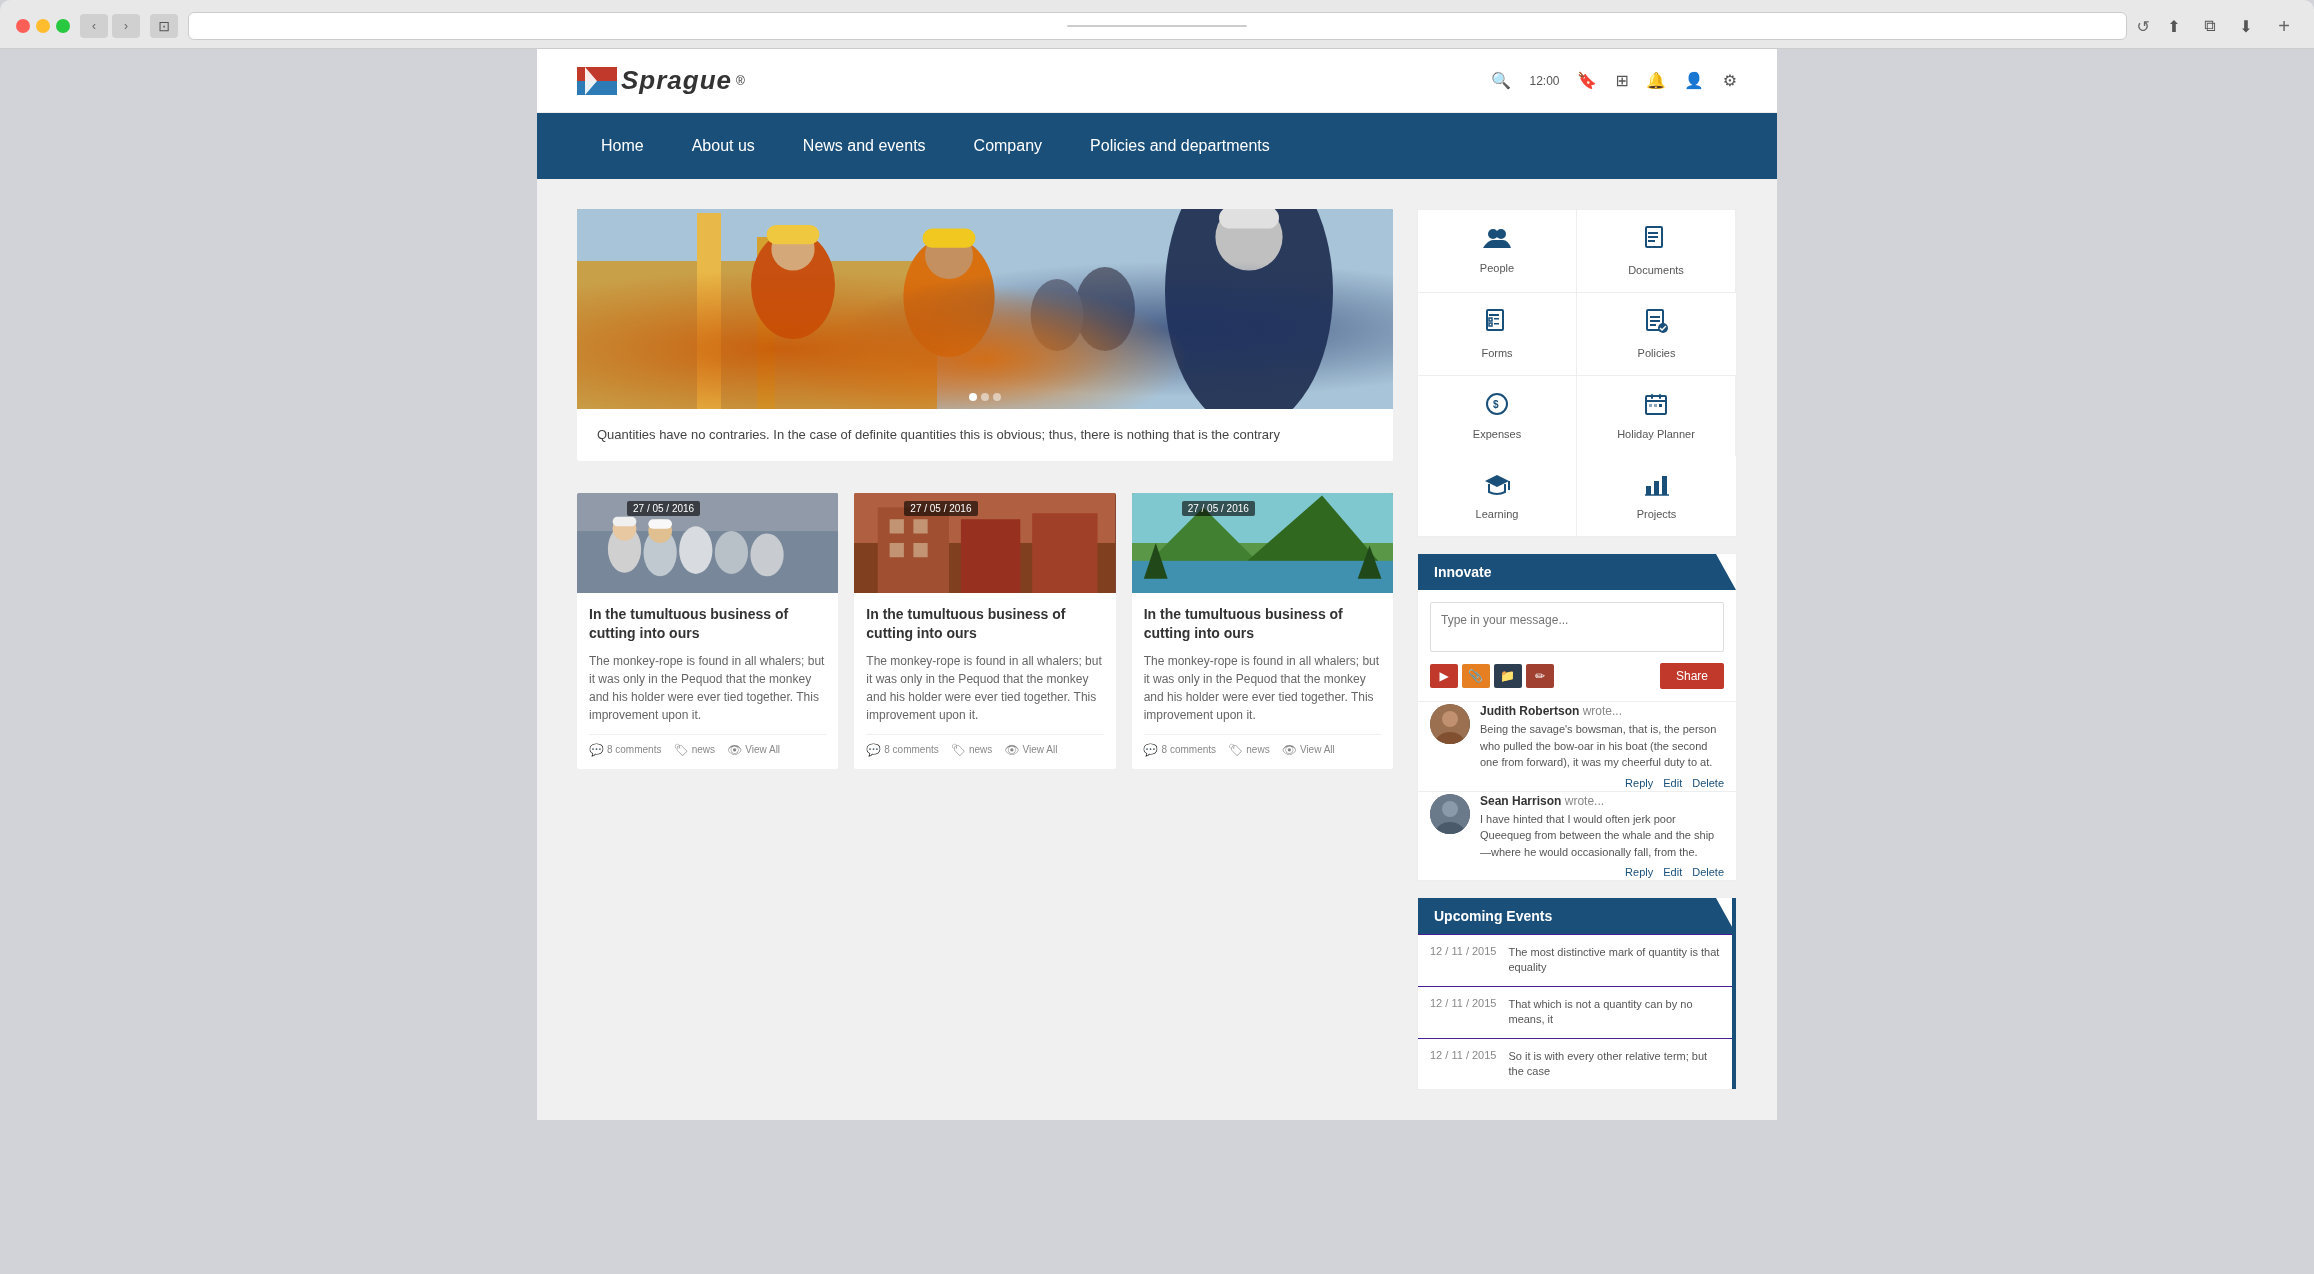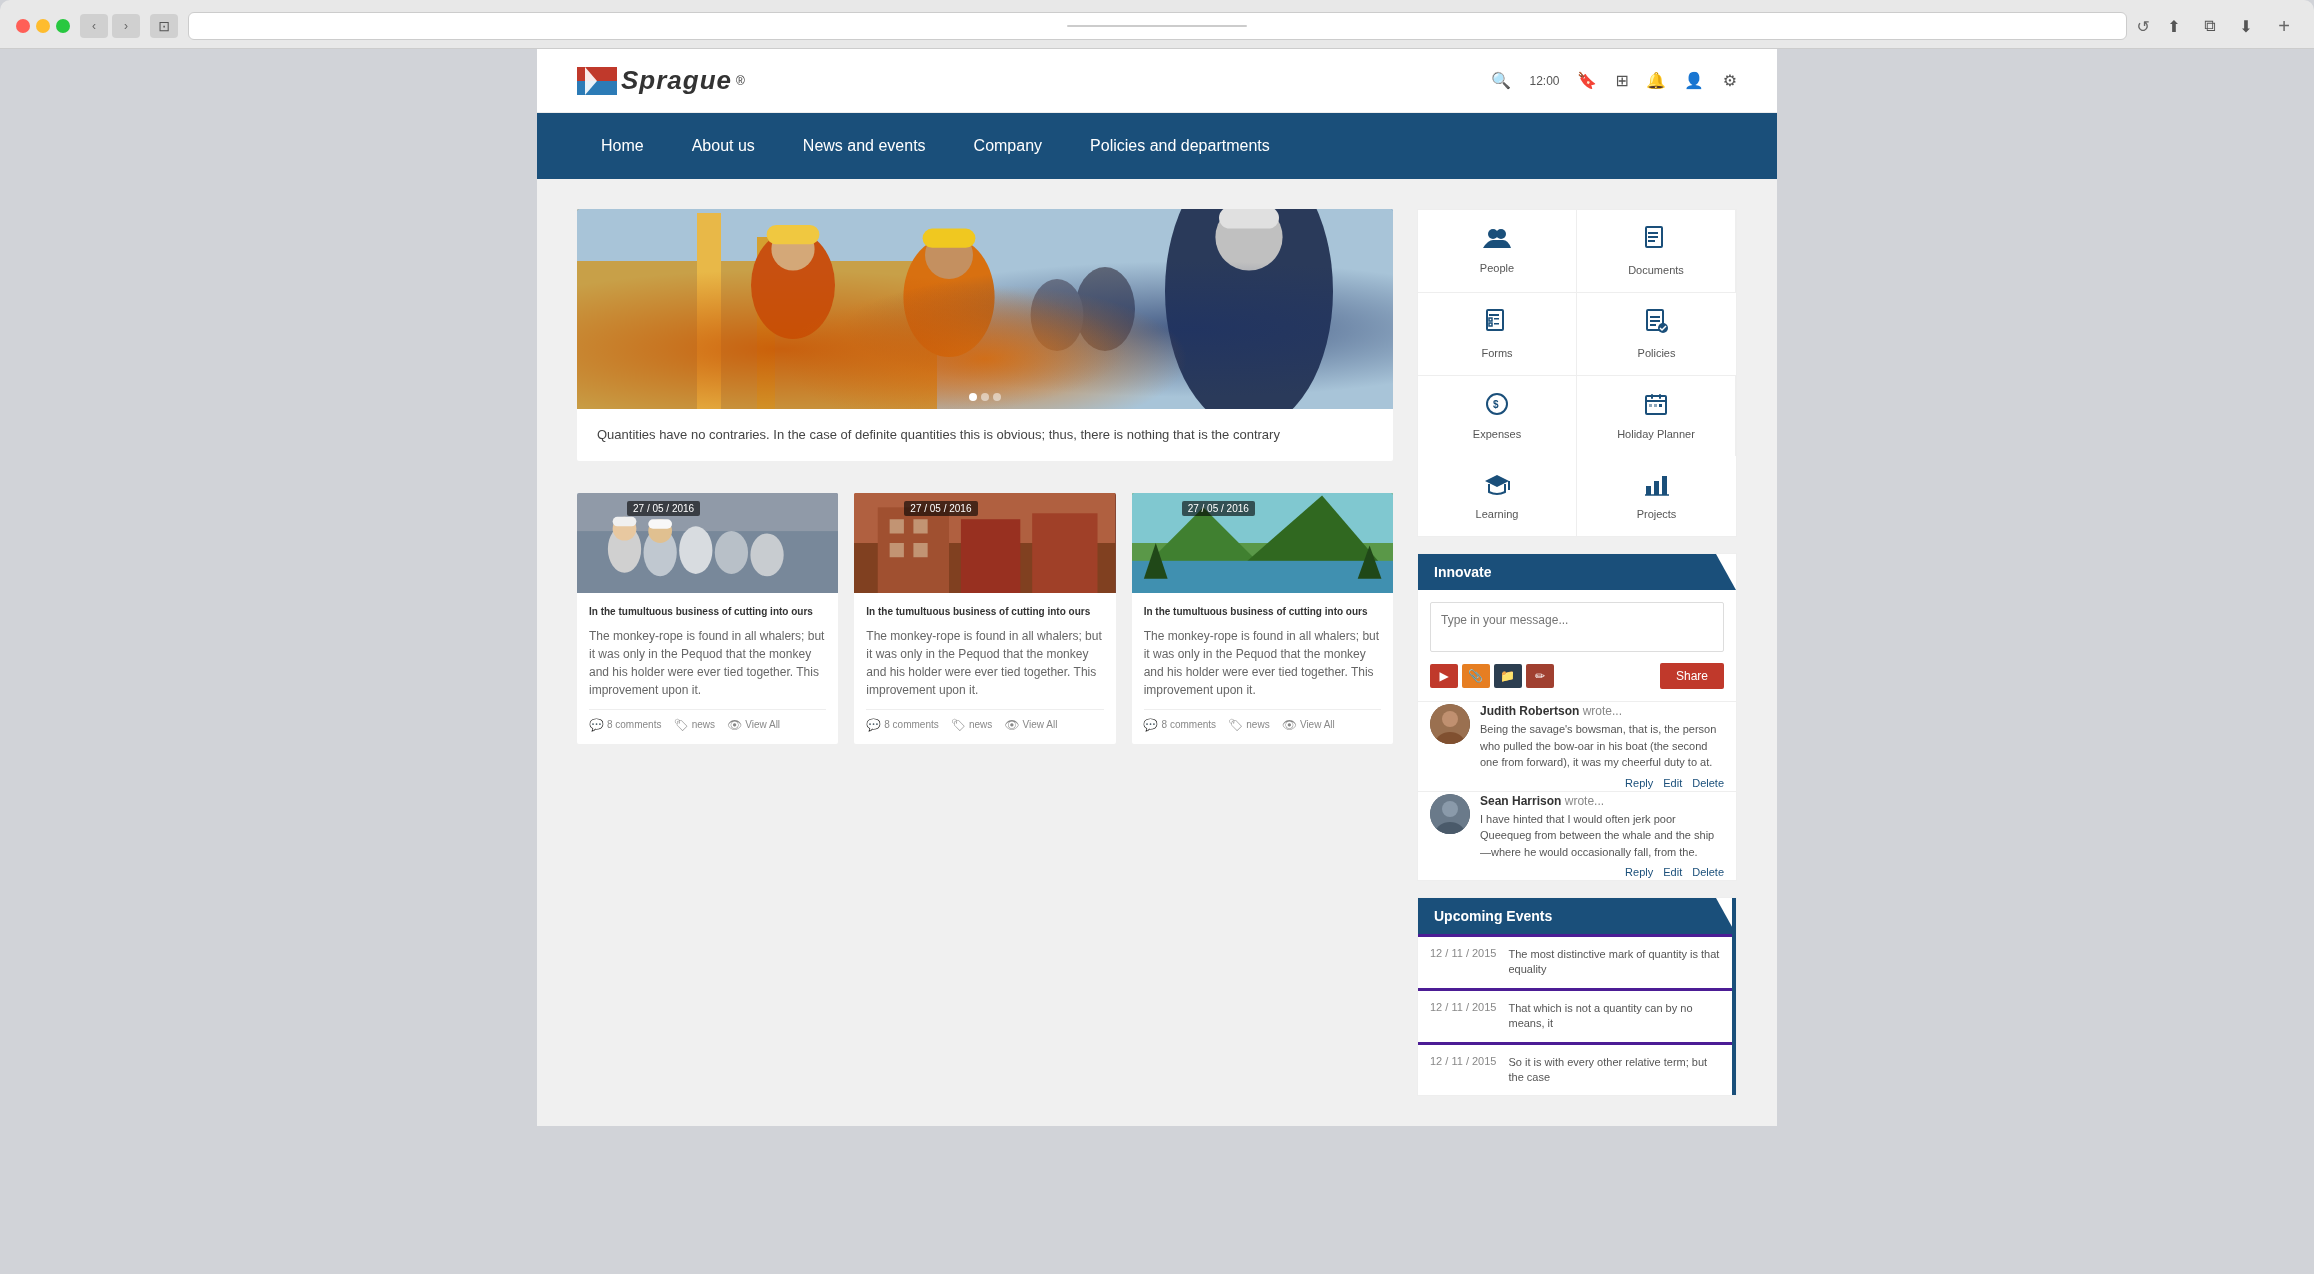--- a/index.html
+++ b/index.html
@@ -193,21 +193,21 @@
       top: 8px; left: 8px;
       background: rgba(0,0,0,0.6);
       color: white;
       font-size: 10px;
       padding: 2px 6px;
       border-radius: 2px;
       margin-left: 42px;
     }
     .news-card-body { padding: 12px; }
     .news-card-title {
-      font-size: 10px;
+      font-size: 14px;
       font-weight: bold;
       color: #333;
       margin-bottom: 8px;
       line-height: 1.4;
     }
     .news-card-text {
       font-size: 12px;
       color: #666;
       line-height: 1.5;
       margin-bottom: 10px;
@@ -362,21 +362,21 @@
       color: white;
       padding: 10px 16px;
       font-size: 14px;
       font-weight: bold;
       clip-path: polygon(0 0, calc(100% - 20px) 0, 100% 100%, 0 100%);
     }
     .event-item {
       display: flex;
       gap: 12px;
       padding: 10px 12px;
-      border-top: 3px solid #4c1d95;
+      border-top: 1px solid #4c1d95;
       align-items: flex-start;
     }
     .event-date {
       font-size: 11px;
       color: #888;
       white-space: nowrap;
       flex-shrink: 0;
       min-width: 60px;
     }
     .event-text {

